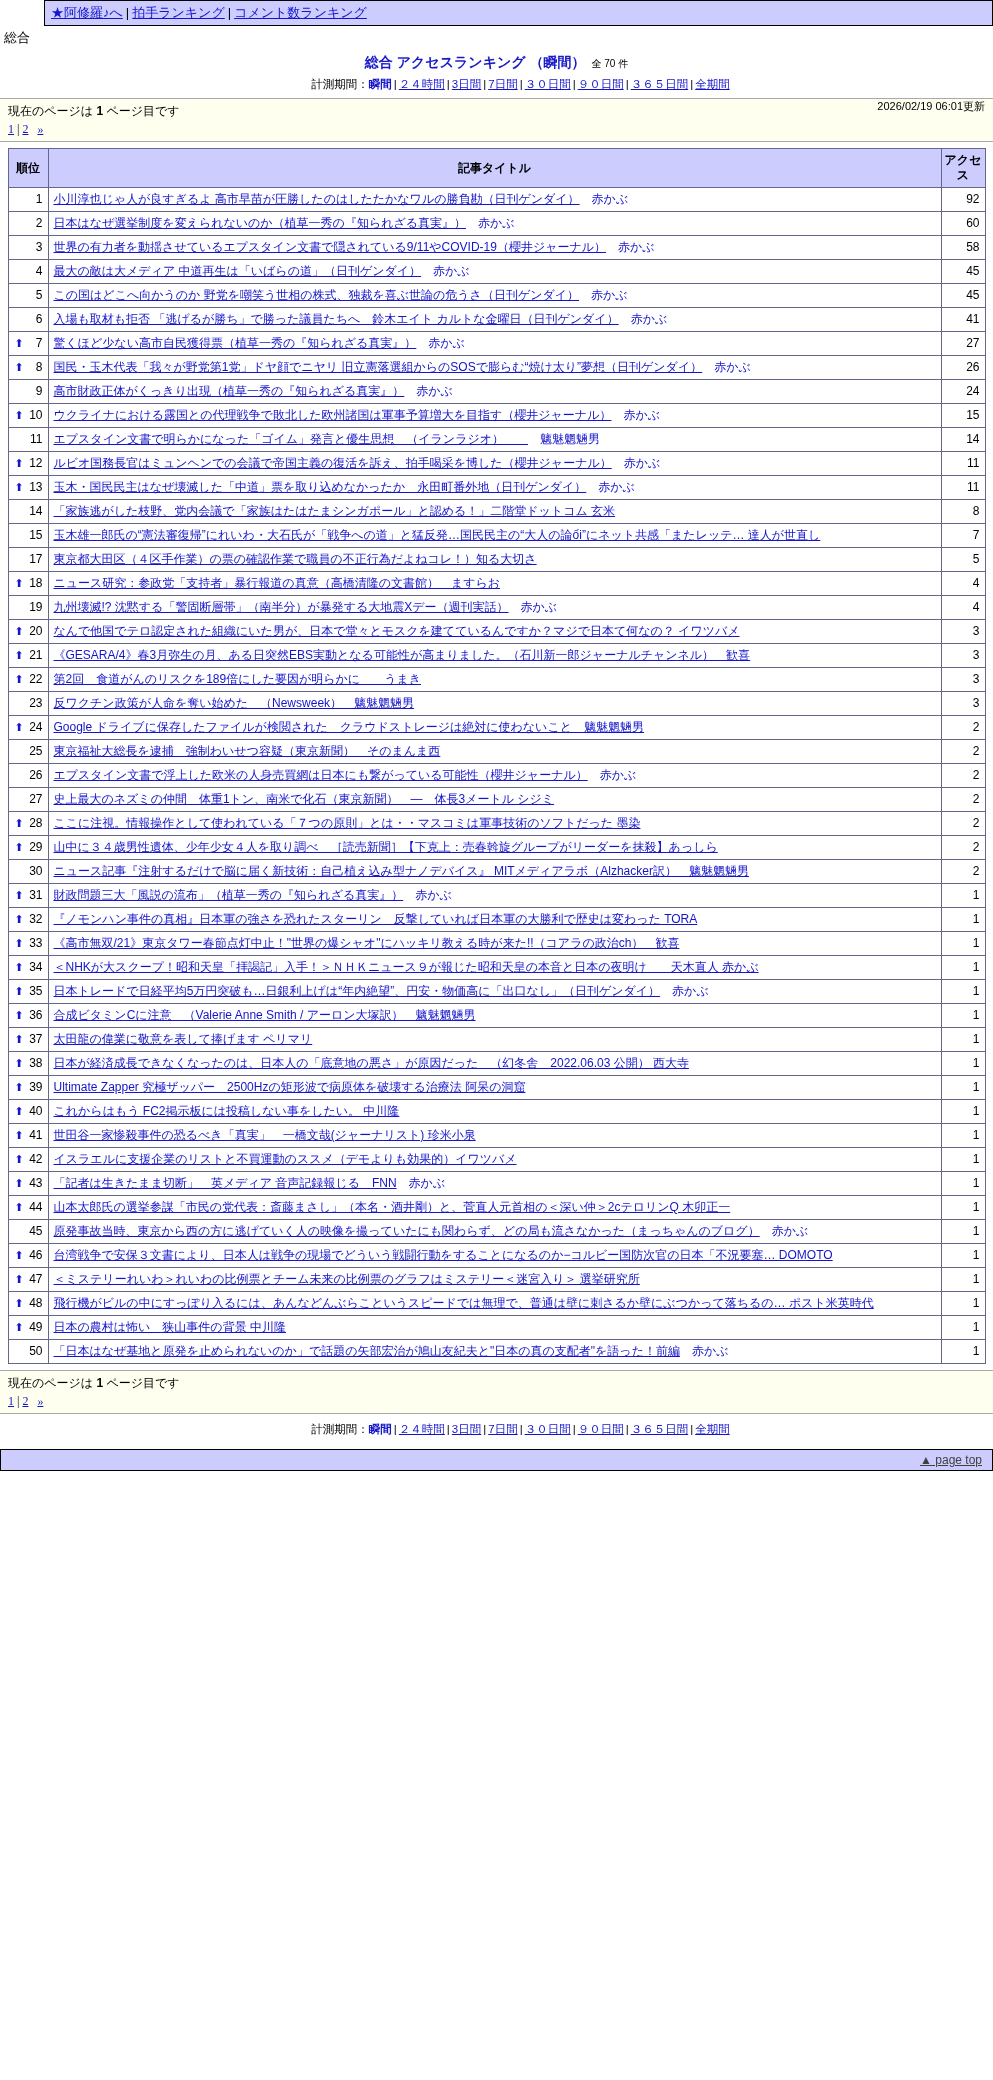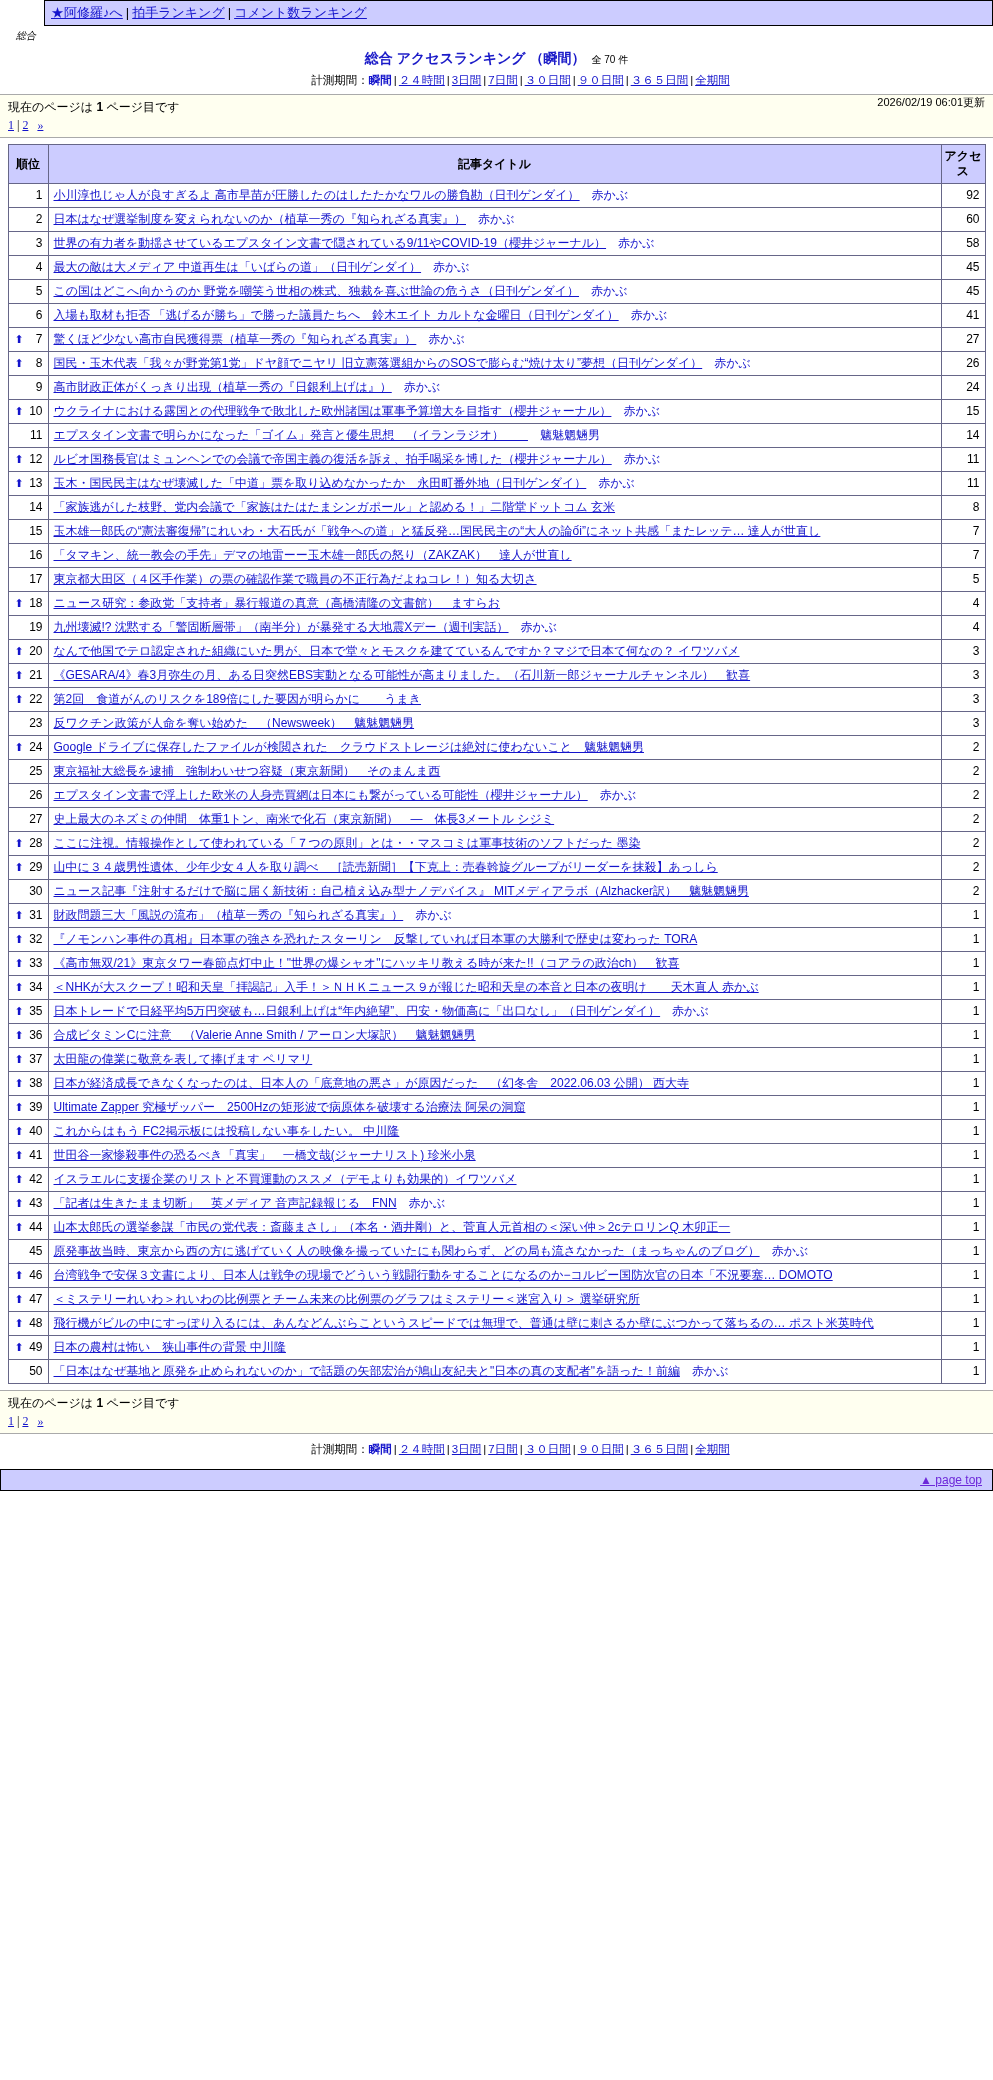--- a/index.html
+++ b/index.html
@@ -27,24 +27,23 @@
     background: #ccccff;
     border: 1px solid #000000;
     padding: 3px 6px;
     font-size: 13px;
     line-height: 18px;
     margin-left: 44px;
   }
   .topbar a { color: #1414cc; }
   .topbar .sep { color: #000000; text-decoration: none; margin: 0 3px; }
   .crumb {
-    font-size: 10px;
-    padding: 3px 4px 2px 16px;
+    font-size: 13px;
+    padding: 3px 4px 2px 4px;
     color: #000000;
-    font-style: italic;
   }
   
   .title-line {
     text-align: center;
     font-size: 14px;
     font-weight: bold;
     color: #1a1ac8;
     padding-top: 5px;
   }
   .title-line .count {
@@ -144,21 +143,21 @@
   }
   .period-line.bottom { padding: 8px 0 8px 0; }
   .pagetop {
     background: #ccccff;
     border: 1px solid #000000;
     text-align: right;
     padding: 3px 10px;
     font-size: 12px;
     margin-top: 4px;
   }
-  .pagetop a { color: #6d28d9; }
+  .pagetop a { color: #404040; }
   .spacer { height: 10px; }
 </style>
 </head>
 <body>
 
 <div class="page">
 
   <div class="topbar">
     <a>★阿修羅♪へ</a><span class="sep">|</span><a>拍手ランキング</a><span class="sep">|</span><a>コメント数ランキング</a>
   </div>
@@ -232,21 +231,21 @@
           <td class="title-cell"><a>驚くほど少ない高市自民獲得票（植草一秀の『知られざる真実』）</a>　<span class="author">赤かぶ</span></td>
           <td class="acc-cell">27</td>
         </tr>
         <tr>
           <td class="rank-cell"><span class="uparrow">⬆</span><span>8</span></td>
           <td class="title-cell"><a>国民・玉木代表「我々が野党第1党」ドヤ顔でニヤリ 旧立憲落選組からのSOSで膨らむ“焼け太り”夢想（日刊ゲンダイ）</a>　<span class="author">赤かぶ</span></td>
           <td class="acc-cell">26</td>
         </tr>
         <tr>
           <td class="rank-cell"><span>9</span></td>
-          <td class="title-cell"><a>高市財政正体がくっきり出現（植草一秀の『日銀利上げは』）</a>　<span class="author">赤かぶ</span></td>
+          <td class="title-cell"><a>高市財政正体がくっきり出現（植草一秀の『知られざる真実』）</a>　<span class="author">赤かぶ</span></td>
           <td class="acc-cell">24</td>
         </tr>
         <tr>
           <td class="rank-cell"><span class="uparrow">⬆</span><span>10</span></td>
           <td class="title-cell"><a>ウクライナにおける露国との代理戦争で敗北した欧州諸国は軍事予算増大を目指す（櫻井ジャーナル）</a>　<span class="author">赤かぶ</span></td>
           <td class="acc-cell">15</td>
         </tr>
         <tr>
           <td class="rank-cell"><span>11</span></td>
           <td class="title-cell"><a>エプスタイン文書で明らかになった「ゴイム」発言と優生思想　（イランラジオ）　　</a>　<span class="author">魑魅魍魎男</span></td>
@@ -263,25 +262,20 @@
           <td class="acc-cell">11</td>
         </tr>
         <tr>
           <td class="rank-cell"><span>14</span></td>
           <td class="title-cell"><a>「家族逃がした枝野、党内会議で「家族はたはたまシンガポール」と認める！」二階堂ドットコム 玄米</a></td>
           <td class="acc-cell">8</td>
         </tr>
         <tr>
           <td class="rank-cell"><span>15</span></td>
           <td class="title-cell"><a>玉木雄一郎氏の“憲法審復帰”にれいわ・大石氏が「戦争への道」と猛反発…国民民主の“大人の論ối”にネット共感「またレッテ… 達人が世直し</a></td>
-          <td class="acc-cell">7</td>
-        </tr>
-        <tr>
-          <td class="rank-cell"><span>16</span></td>
-          <td class="title-cell"><a>「タマキン、統一教会の手先」デマの地雷ーー玉木雄一郎氏の怒り（ZAKZAK）　達人が世直し</a></td>
           <td class="acc-cell">7</td>
         </tr>
         <tr>
           <td class="rank-cell"><span>17</span></td>
           <td class="title-cell"><a>東京都大田区（４区手作業）の票の確認作業で職員の不正行為だよねコレ！）知る大切さ</a></td>
           <td class="acc-cell">5</td>
         </tr>
         <tr>
           <td class="rank-cell"><span class="uparrow">⬆</span><span>18</span></td>
           <td class="title-cell"><a>ニュース研究：参政党「支持者」暴行報道の真意（高橋清隆の文書館）　ますらお</a></td>

